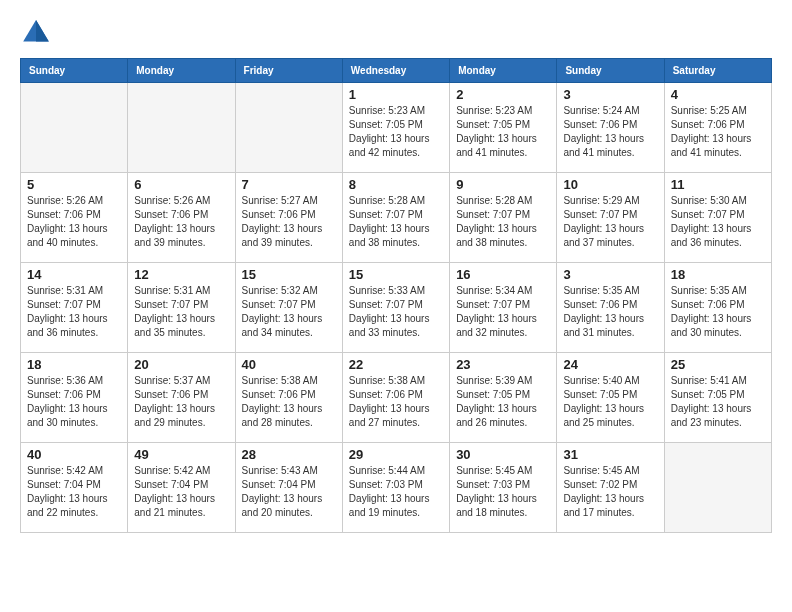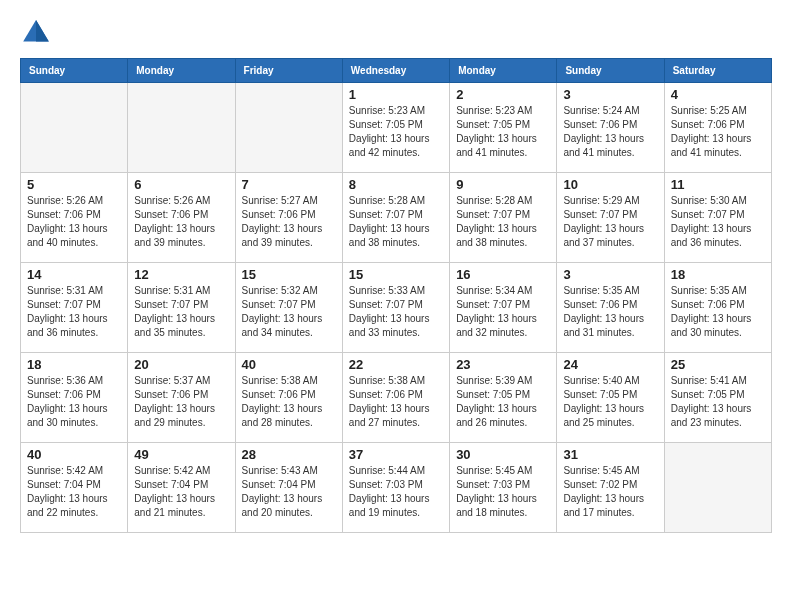--- a/index.html
+++ b/index.html
@@ -249,21 +249,21 @@
           </td>
           <td>
             <div class="day-number">49</div>
             <div class="day-info">Sunrise: 5:42 AM<br>Sunset: 7:04 PM<br>Daylight: 13 hours and 21 minutes.</div>
           </td>
           <td>
             <div class="day-number">28</div>
             <div class="day-info">Sunrise: 5:43 AM<br>Sunset: 7:04 PM<br>Daylight: 13 hours and 20 minutes.</div>
           </td>
           <td>
-            <div class="day-number">37</div>
+            <div class="day-number">29</div>
             <div class="day-info">Sunrise: 5:44 AM<br>Sunset: 7:03 PM<br>Daylight: 13 hours and 19 minutes.</div>
           </td>
           <td>
             <div class="day-number">30</div>
             <div class="day-info">Sunrise: 5:45 AM<br>Sunset: 7:03 PM<br>Daylight: 13 hours and 18 minutes.</div>
           </td>
           <td>
             <div class="day-number">31</div>
             <div class="day-info">Sunrise: 5:45 AM<br>Sunset: 7:02 PM<br>Daylight: 13 hours and 17 minutes.</div>
           </td>

